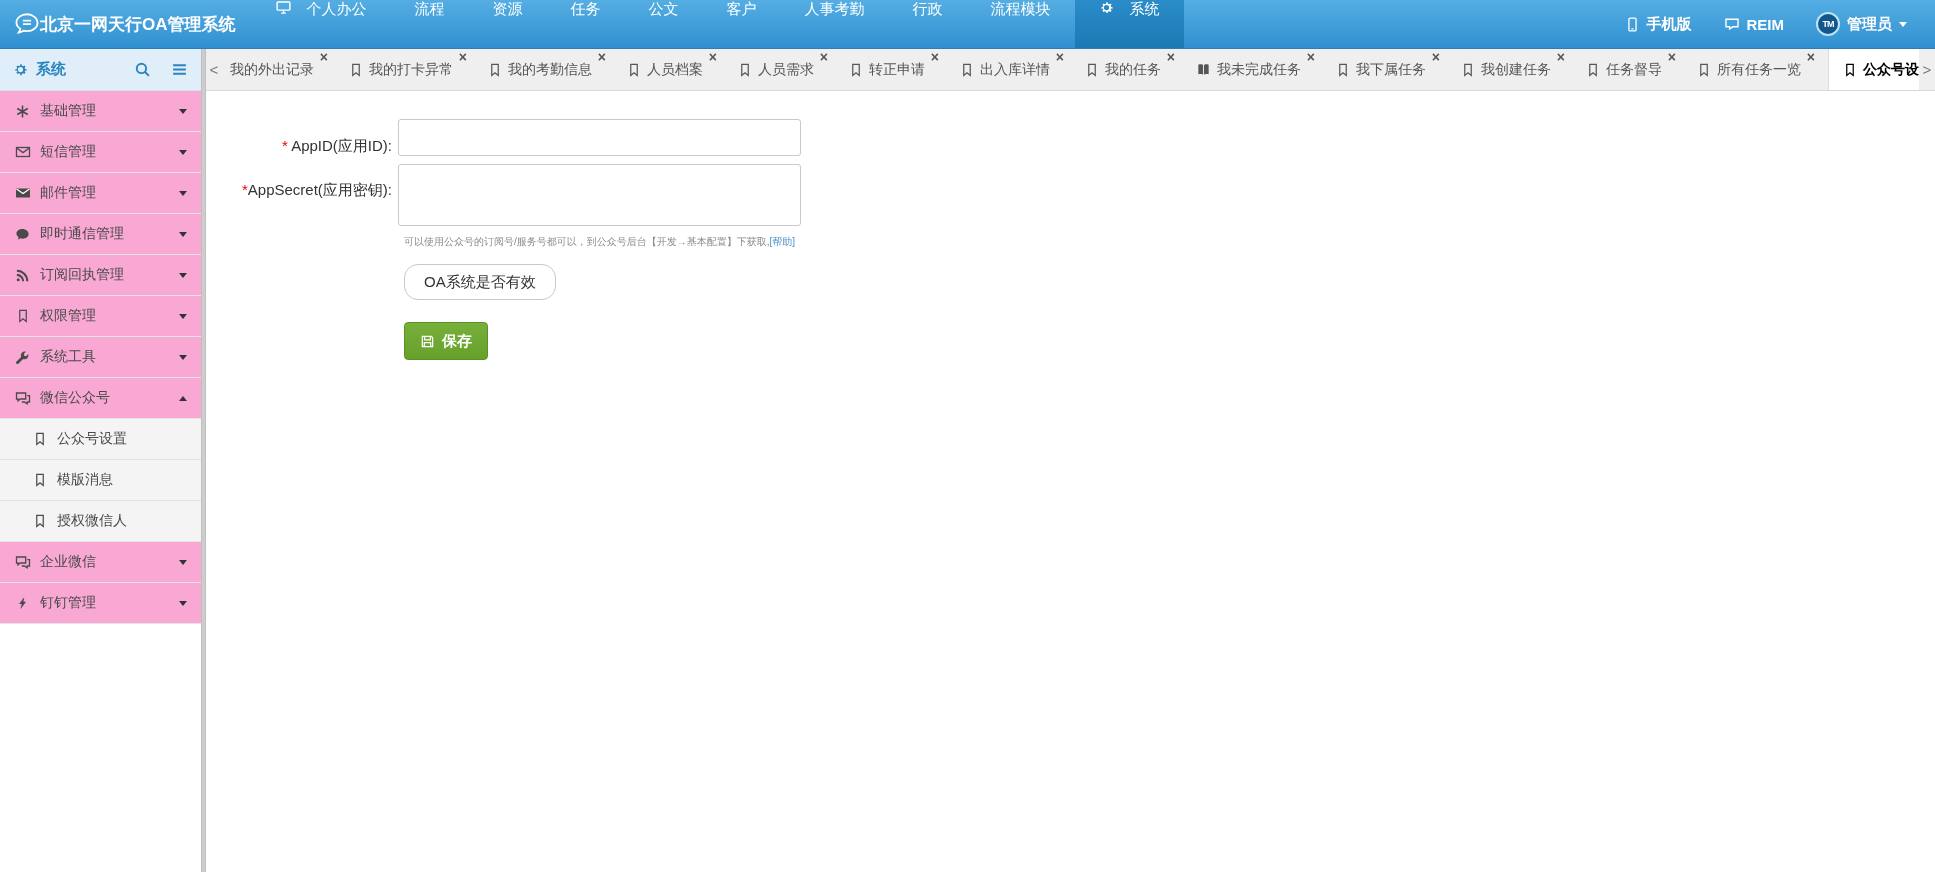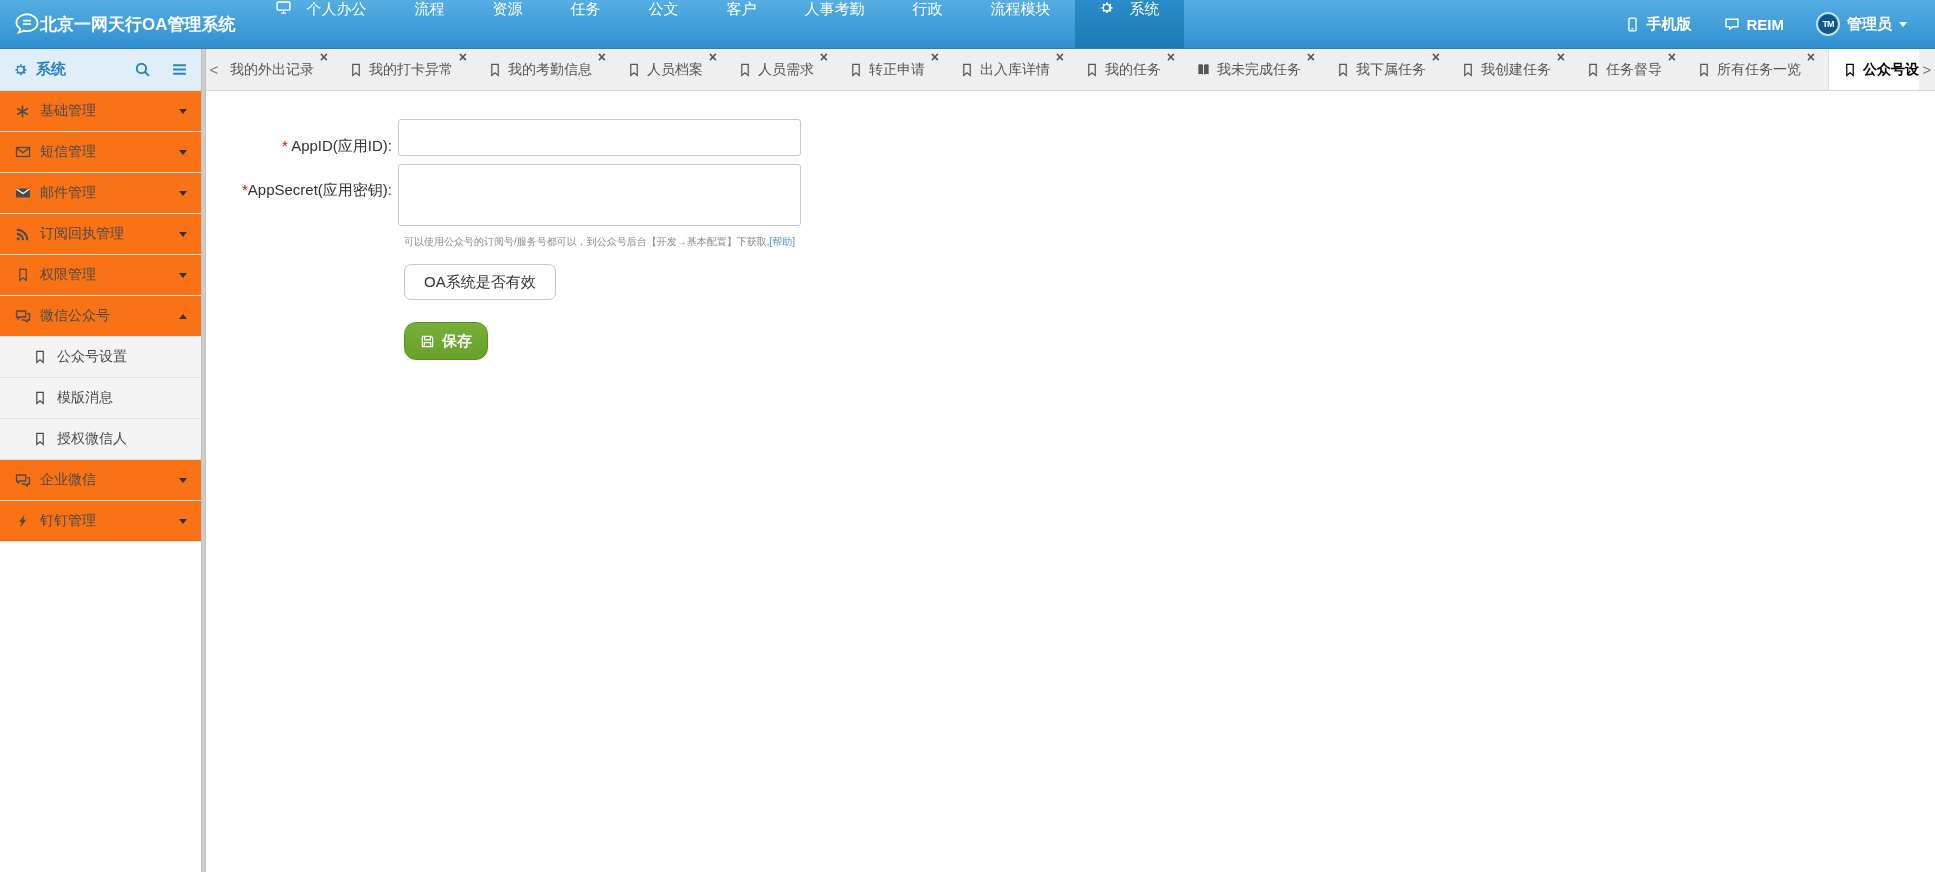--- a/index.html
+++ b/index.html
@@ -35,21 +35,21 @@
 
   
   .app-body{display:flex;height:823px;align-items:stretch}
   .sidebar{width:201px;background:#fff;display:flex;flex-direction:column}
   .sidebar-header{height:42px;flex:0 0 42px;background:var(--sb-header-bg);color:var(--sb-header-fg);
     display:flex;align-items:center;padding:0 13px;gap:8px;border-bottom:1px solid #cfe2ee}
   .sidebar-header .sb-title{font-size:15px;font-weight:bold}
   .sidebar-header .spacer{flex:1}
   .sidebar-header .hicon{cursor:pointer;margin-left:12px}
   .menu-item{height:41px;display:flex;align-items:center;padding:0 14px;font-size:14px;color:#4a4a4a;
-    border-bottom:1px solid #e4e4e4;cursor:pointer;background:#f97316}
+    border-bottom:1px solid #e4e4e4;cursor:pointer;background:#f9a8d4}
   .menu-item .mi-icon{width:17px;margin-right:9px;color:#4a4a4a}
   .menu-item .mi-caret{margin-left:auto;color:#333}
   .menu-item.sub{padding-left:31px;background:#f4f4f4}
   .splitter{width:5px;background:#cdcdcd;border-left:1px solid #bfbfbf;border-right:1px solid #bfbfbf;cursor:col-resize}
 
   .main{flex:1;min-width:0;display:flex;flex-direction:column;background:#fff}
 
   
   .tabbar{height:42px;flex:0 0 42px;background:var(--tabbar-bg);border-bottom:1px solid #d8d8d8;
     display:flex;align-items:stretch;overflow:hidden}
@@ -72,23 +72,23 @@
   .form-row.center-align{align-items:flex-end}
   .form-row.bottom-align .label-col{padding-bottom:9px}
   .req{color:var(--req)}
   .text-input{width:403px;height:37px;border:1px solid #c9c9c9;border-radius:3px;padding:0 10px;font-size:14px;
     font-family:inherit;outline:none;background:#fff}
   .textarea-input{width:403px;height:62px;border:1px solid #c9c9c9;border-radius:3px;padding:6px 10px;font-size:14px;
     font-family:inherit;outline:none;resize:none;background:#fff;display:block}
   .hint{margin-left:198px;width:418px;font-size:10px;color:#8a8a8a;line-height:16px;margin-top:6px}
   .hint a{color:var(--link);text-decoration:none;cursor:pointer}
   .btn-validity{margin-left:198px;margin-top:14px;height:36px;padding:12px 19px;background:#fff;
-    border:1px solid #c9c9c9;border-radius:7px;font-size:15px;color:#333;font-family:inherit;cursor:pointer;display:inline-flex;align-items:center}
+    border:1px solid #c9c9c9;border-radius:14px;font-size:15px;color:#333;font-family:inherit;cursor:pointer;display:inline-flex;align-items:center}
   .save-row{margin-left:198px;margin-top:22px}
-  .btn-save{height:38px;padding:0 15px;border:1px solid #5a9122;border-radius:12px;color:#fff;font-size:15px;font-weight:bold;
+  .btn-save{height:38px;padding:0 15px;border:1px solid #5a9122;border-radius:4px;color:#fff;font-size:15px;font-weight:bold;
     background:linear-gradient(180deg,var(--green-top),var(--green-bottom));
     display:inline-flex;align-items:center;gap:7px;font-family:inherit;cursor:pointer}
 </style>
 </head>
 <body>
 
 <div class="navbar">
   <div class="brand">
     <span class="icon">
       <svg width="26" height="26" viewBox="0 0 16 16">
@@ -216,34 +216,52 @@
               <path d="M1 3.5h14v9H1z" fill="currentColor"></path>
               <path d="M1.5 4l6.5 4.6L14.5 4" stroke="#fff" stroke-width="1.2" fill="none"></path>
             </svg>
           </span>
           <span>邮件管理</span>
           <span class="caret mi-caret"></span>
         </div>
         <div class="menu-item">
           <span class="icon mi-icon">
             <svg width="15" height="15" viewBox="0 0 16 16">
+              <path d="M8 2C4.4 2 1.5 4.2 1.5 7c0 1.6 1 3 2.4 3.9-.1.7-.4 1.6-1 2.4 1.2-.2 2.2-.7 2.9-1.2.7.2 1.4.3 2.2.3 3.6 0 6.5-2.2 6.5-5S11.6 2 8 2z" fill="currentColor"></path>
+            </svg>
+          </span>
+          <span>即时通信管理</span>
+          <span class="caret mi-caret"></span>
+        </div>
+        <div class="menu-item">
+          <span class="icon mi-icon">
+            <svg width="15" height="15" viewBox="0 0 16 16">
               <circle cx="3.4" cy="12.6" r="1.6" fill="currentColor"></circle>
               <path d="M2 6.2a7.8 7.8 0 0 1 7.8 7.8H7.6A5.6 5.6 0 0 0 2 8.4zM2 1.8A12.2 12.2 0 0 1 14.2 14H12A10 10 0 0 0 2 4z" fill="currentColor"></path>
             </svg>
           </span>
           <span>订阅回执管理</span>
           <span class="caret mi-caret"></span>
         </div>
         <div class="menu-item">
           <span class="icon mi-icon">
             <svg width="14" height="14" viewBox="0 0 16 16">
               <path d="M4.3 1.5h7.4V14.2L8 11.3l-3.7 2.9z" fill="none" stroke="currentColor" stroke-width="1.4"></path>
             </svg>
           </span>
           <span>权限管理</span>
+          <span class="caret mi-caret"></span>
+        </div>
+        <div class="menu-item">
+          <span class="icon mi-icon">
+            <svg width="15" height="15" viewBox="0 0 16 16">
+              <path d="M14.2 4.3a4.2 4.2 0 0 1-5.6 5.2l-5 5.1c-.5.5-1.3.5-1.8 0l-.4-.4c-.5-.5-.5-1.3 0-1.8l5.1-5A4.2 4.2 0 0 1 11.7 1.8L9.4 4.1l.4 2.1 2.1.4 2.3-2.3z" fill="currentColor"></path>
+            </svg>
+          </span>
+          <span>系统工具</span>
           <span class="caret mi-caret"></span>
         </div>
         <div class="menu-item">
           <span class="icon mi-icon">
             <svg width="16" height="16" viewBox="0 0 16 16">
               <path d="M1.5 3h9.2v6H5.2L3 10.8V9H1.5z" fill="none" stroke="currentColor" stroke-width="1.3"></path>
               <path d="M12.2 5.6h2.3V12h-2.3v1.9L9.3 12H6.8" fill="none" stroke="currentColor" stroke-width="1.3"></path>
             </svg>
           </span>
           <span>微信公众号</span>

